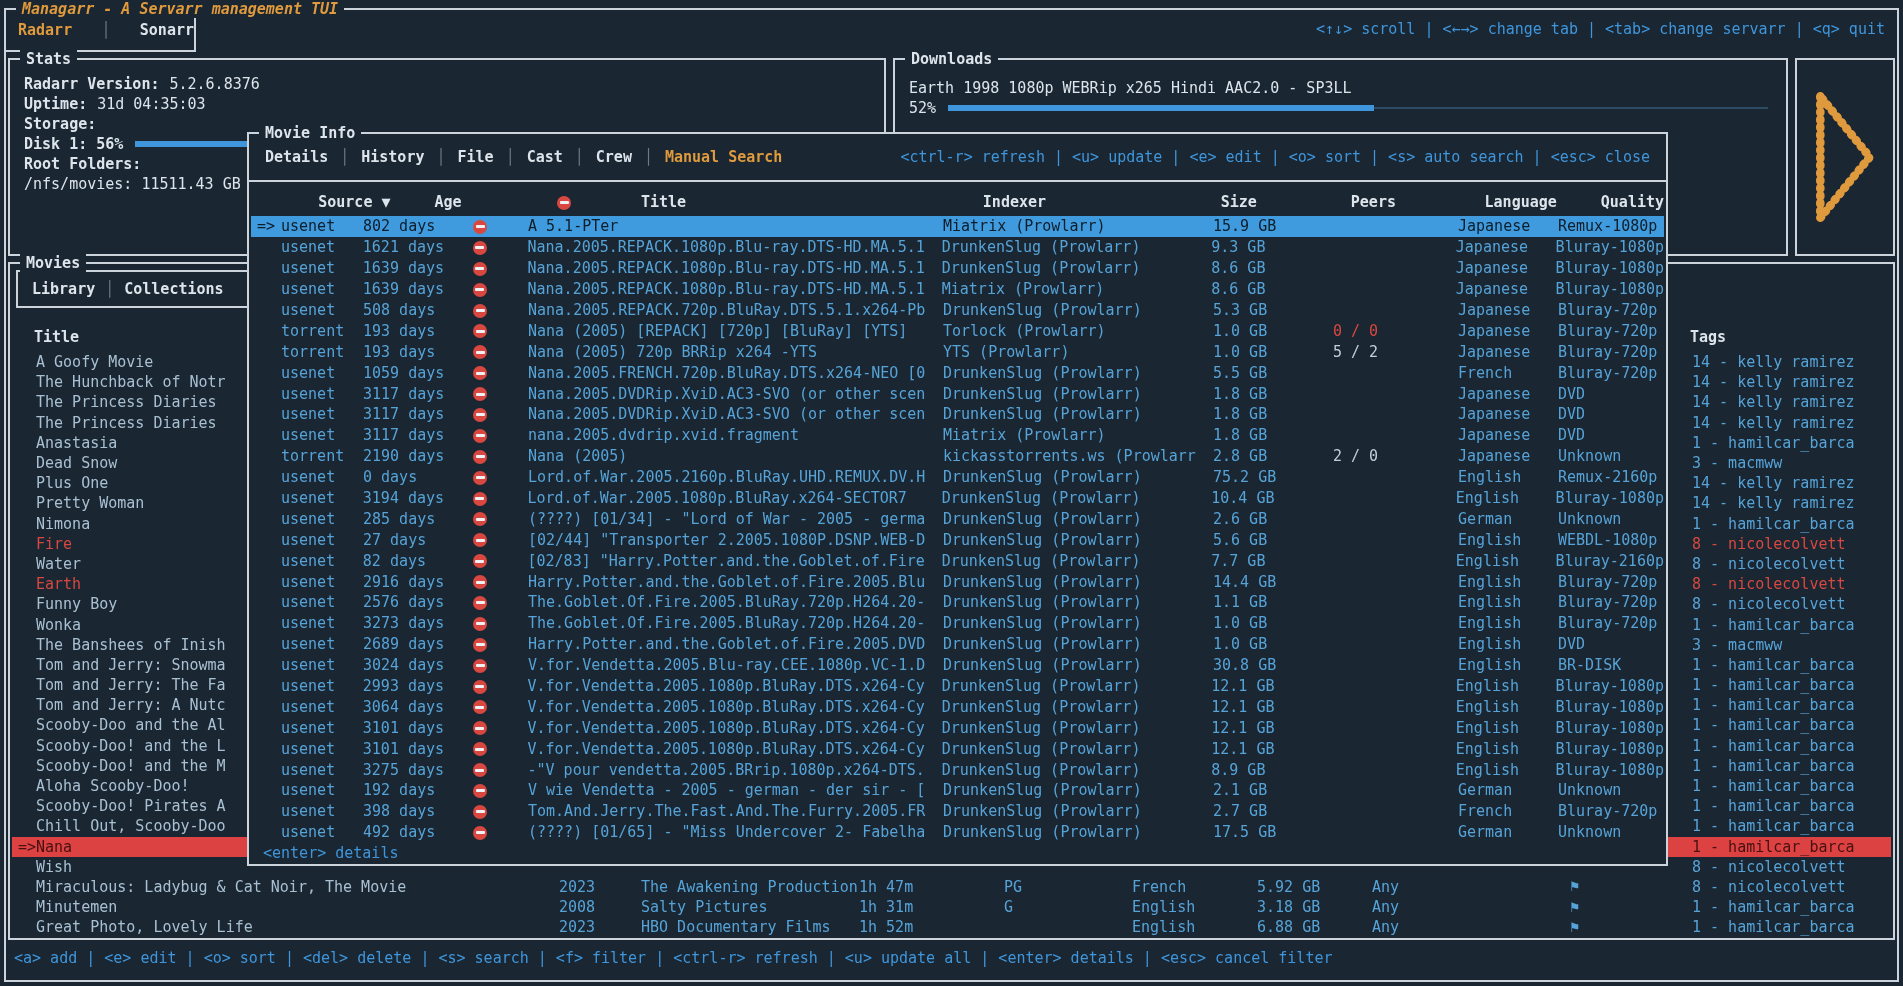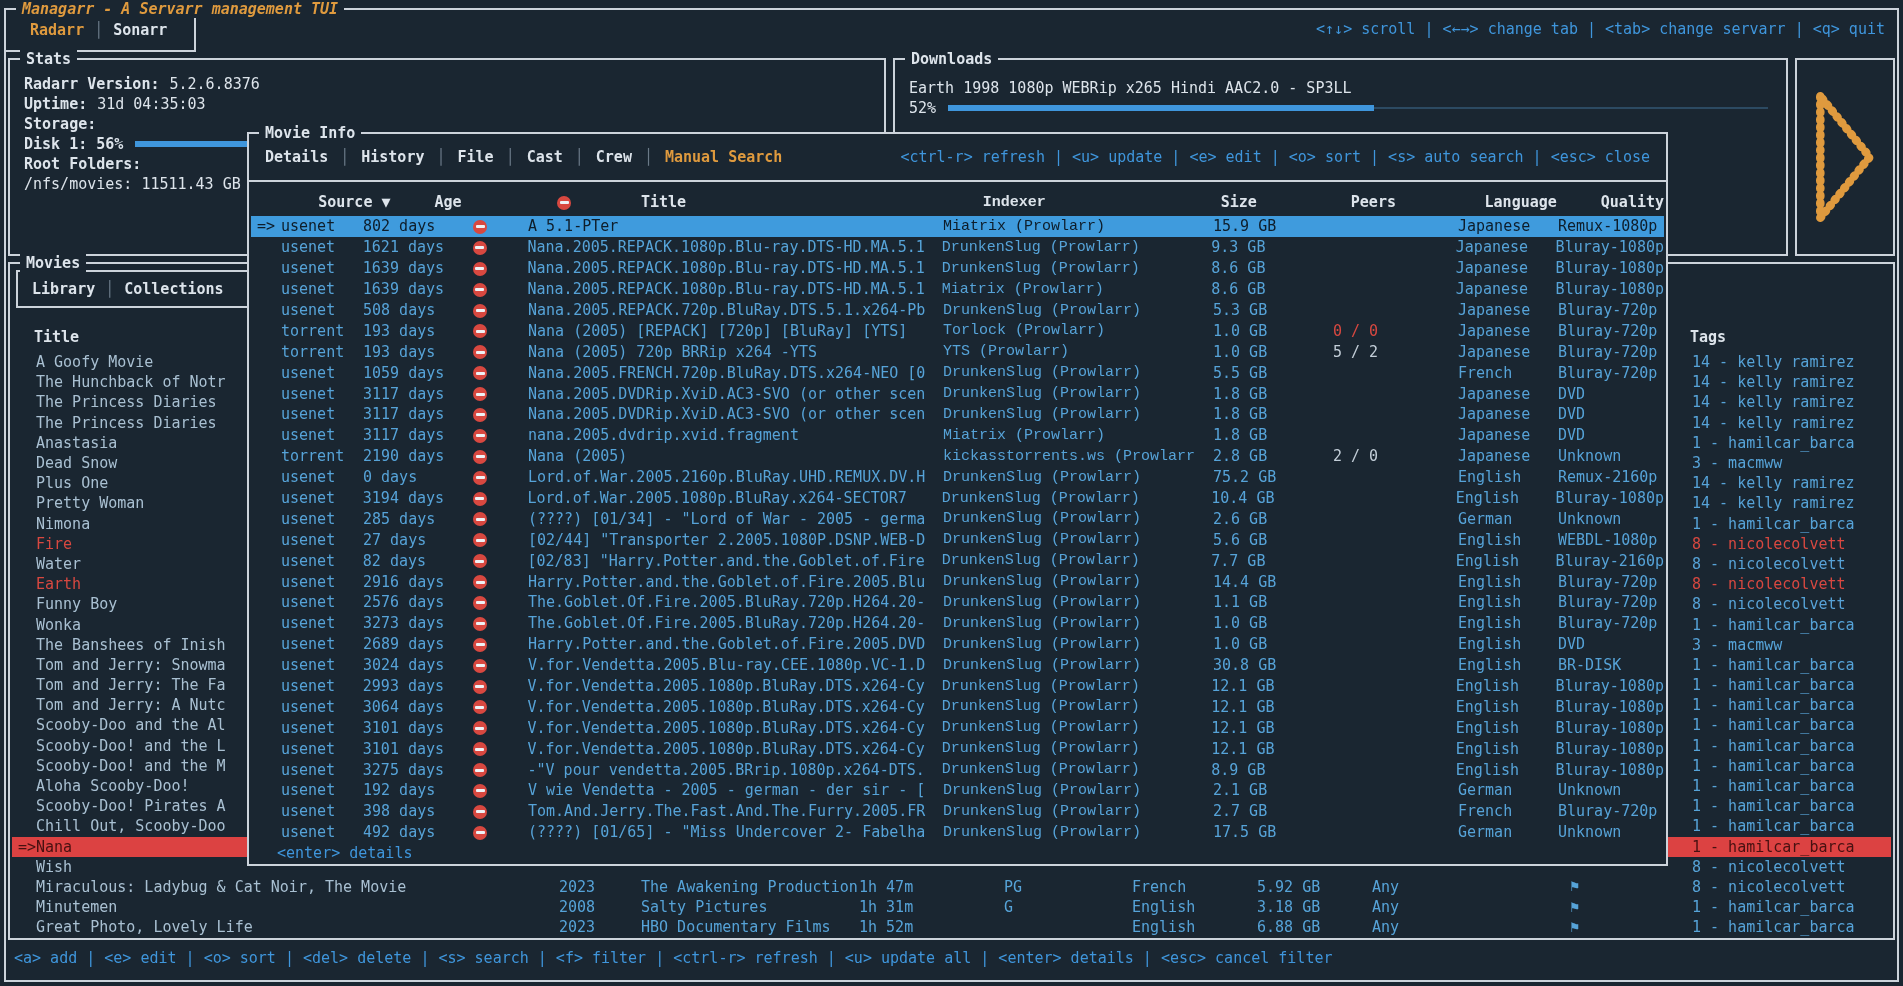--- a/index.html
+++ b/index.html
@@ -16,21 +16,21 @@
   .orange{color:var(--orange);}
   .red{color:var(--red) !important;}
   .sep{color:var(--dim);}
 
   .outer-frame{position:absolute;left:4px;top:8px;right:4px;bottom:4px;border:2px solid var(--border);}
   .app-title{position:absolute;left:16px;top:0;line-height:18px;background:var(--bg);padding:0 6px;
     color:var(--orange);font-style:italic;font-weight:bold;z-index:3;}
   .top-hints{position:absolute;right:18px;top:20px;z-index:3;}
 
   .servarr-tabs{position:absolute;left:4px;top:8px;width:192px;height:44px;border:2px solid var(--border);
-    display:flex;align-items:center;gap:10px;padding-left:24px;z-index:2;background:var(--bg);}
+    display:flex;align-items:center;gap:10px;padding-left:12px;z-index:2;background:var(--bg);justify-content:space-between;}
 
   .panel{position:absolute;border:2px solid var(--border);background:var(--bg);}
   .panel-title{position:absolute;top:-11px;left:10px;background:var(--bg);padding:0 6px;
     font-weight:bold;color:var(--fg);line-height:20px;z-index:2;}
 
   
   #stats{left:8px;top:58px;width:878px;height:198px;padding:14px 18px 0 14px;}
   .sline{display:flex;align-items:center;height:20px;white-space:nowrap;}
   .sval{margin-left:10px;}
   .gauge{position:relative;flex:1;height:14px;margin-left:12px;}
@@ -66,25 +66,25 @@
   #movie-info{left:247px;top:132px;width:1421px;height:734px;z-index:30;}
   .modal-tabs{position:absolute;left:0;right:0;top:0;height:48px;border-bottom:2px solid var(--border);
     display:flex;align-items:center;gap:12px;padding:8px 16px;white-space:nowrap;}
   .modal-hints{margin-left:auto;}
   .s-head{position:absolute;left:2px;top:56px;right:2px;height:24px;display:flex;align-items:center;
     padding-left:6px;font-weight:bold;color:var(--fg);white-space:nowrap;gap:44px;}
   .s-rows{position:absolute;left:2px;top:82px;right:2px;}
   .msr{display:flex;align-items:center;height:20.9px;padding-left:6px;white-space:nowrap;color:var(--tblue);}
   .msr span{display:inline-block;}
   .sc-arrow{width:24px;} .sc-source{width:82px;} .sc-age{width:110px;} .sc-block{width:55px;}
-  .sc-title{width:415px;overflow:hidden;} .sc-indexer{width:270px;font-family:Liberation Mono, monospace;} .sc-size{width:120px;}
+  .sc-title{width:415px;overflow:hidden;} .sc-indexer{width:270px;} .sc-size{width:120px;}
   .sc-peers{width:125px;color:#c3ced8;} .sc-lang{width:100px;} .sc-quality{flex:1;}
   .msr.selected{background:var(--selblue);}
   .msr.selected span{color:#0e1d2a !important;}
-  .modal-footer{position:absolute;left:28px;top:710px;}
+  .modal-footer{position:absolute;left:14px;top:710px;}
 
   .noentry{display:inline-block;width:14px;height:14px;border-radius:50%;background:var(--red);
     position:relative;vertical-align:middle;}
   .noentry::after{content:"";position:absolute;left:2.5px;right:2.5px;top:5.5px;height:3px;
     background:#eef2f6;border-radius:1px;}
 
   .bottom-hints{position:absolute;left:14px;top:949px;z-index:3;}
 </style>
 </head>
 <body>

